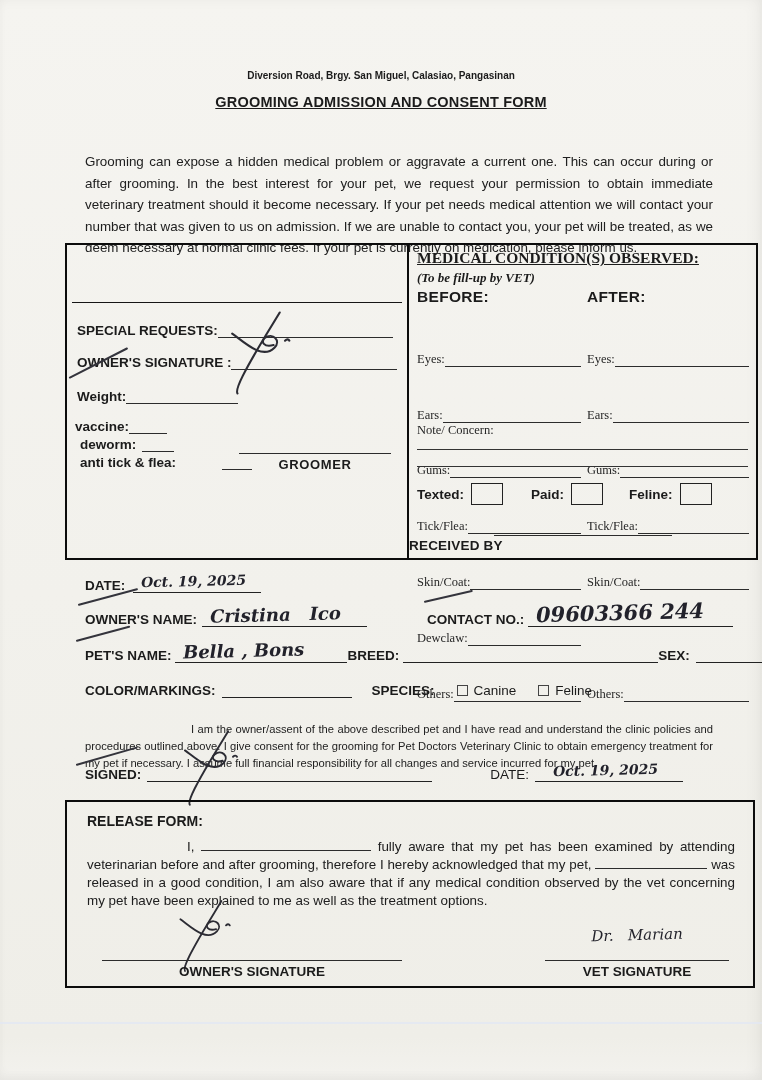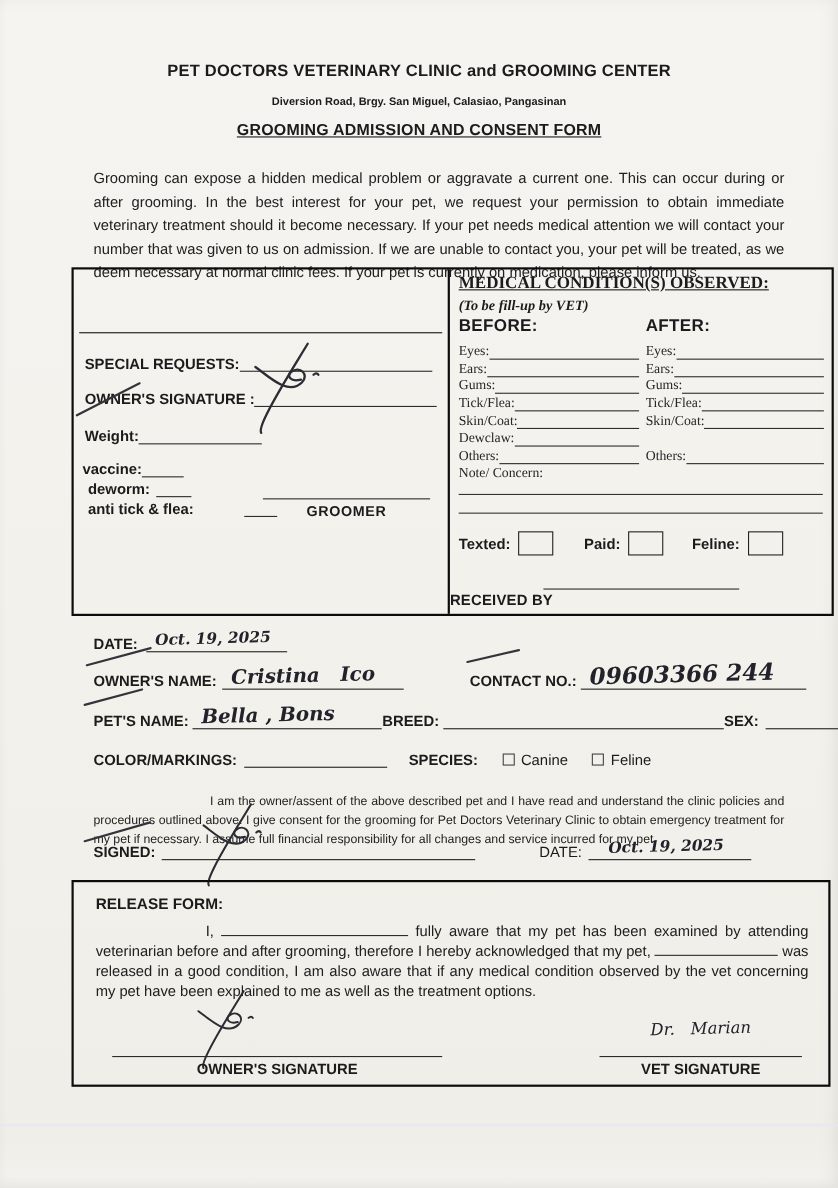--- a/index.html
+++ b/index.html
@@ -46,21 +46,21 @@
   .groomer-line{border-bottom:1.5px solid #2c2c2c;height:10px;}
   .groomer-label{font-weight:700;font-size:13px;letter-spacing:.6px;margin-top:3px;}
 
   
   .med-title{position:absolute;left:8px;top:4px;font-family:"Liberation Serif",serif;font-weight:700;font-size:15.5px;text-decoration:underline;}
   .med-sub{position:absolute;left:8px;top:25px;font-family:"Liberation Serif",serif;font-weight:700;font-style:italic;font-size:13px;}
   .ba-row{position:absolute;left:8px;top:43px;width:330px;}
   .ba-row .before{font-weight:700;font-size:15.5px;display:inline-block;width:170px;letter-spacing:.3px;}
   .ba-row .after{font-weight:700;font-size:15.5px;letter-spacing:.3px;}
   .med-rows{position:absolute;left:8px;right:7px;top:66px;}
-  .med-row{display:flex;height:15.8px;}
+  .med-row{display:flex;height:15.8px;margin-top:40px;}
   .med-cell{display:flex;align-items:flex-end;width:170px;padding-right:6px;box-sizing:border-box;}
   .med-cell.r{flex:1;padding-right:0;}
   .med-label{font-family:"Liberation Serif",serif;font-size:12.5px;color:#262626;white-space:nowrap;}
   .med-cell .wline{height:11px;}
   .note-label{position:absolute;left:8px;top:178px;font-family:"Liberation Serif",serif;font-size:12.5px;color:#262626;}
   .note-line1{position:absolute;left:8px;right:8px;top:204px;border-bottom:1.3px solid #333;}
   .note-line2{position:absolute;left:8px;right:8px;top:221px;border-bottom:1.3px solid #333;}
   .pay-row{position:absolute;left:8px;top:238px;display:flex;align-items:center;font-weight:700;font-size:13.5px;}
   .paybox{width:30px;height:20px;border:1.6px solid #222;margin-left:7px;}
   .pay-gap1{margin-left:28px;}
@@ -99,21 +99,20 @@
   .sig-svg{position:absolute;pointer-events:none;}
   .sig-svg path{stroke:#2c2c34;stroke-width:2.4;fill:none;stroke-linecap:round;}
   .slash{position:absolute;height:2px;background:#34343c;transform-origin:left center;border-radius:2px;}
 </style>
 </head>
 <body>
 
 <div class="page">
 
   <div class="hdr">
-    <div class="clinic">PET DOCTORS VETERINARY CLINIC and GROOMING CENTER</div>
     <div class="addr">Diversion Road, Brgy. San Miguel, Calasiao, Pangasinan</div>
     <div class="formtitle">GROOMING ADMISSION AND CONSENT FORM</div>
   </div>
 
   <p class="intro">Grooming can expose a hidden medical problem or aggravate a current one. This can occur during or after grooming. In the best interest for your pet, we request your permission to obtain immediate veterinary treatment should it become necessary. If your pet needs medical attention we will contact your number that was given to us on admission. If we are unable to contact you, your pet will be treated, as we deem necessary at normal clinic fees. If your pet is currently on medication, please inform us.</p>
 
   <div class="mainbox">
 
     <div class="cell cell-left">
       <div class="lg-divider"></div>

